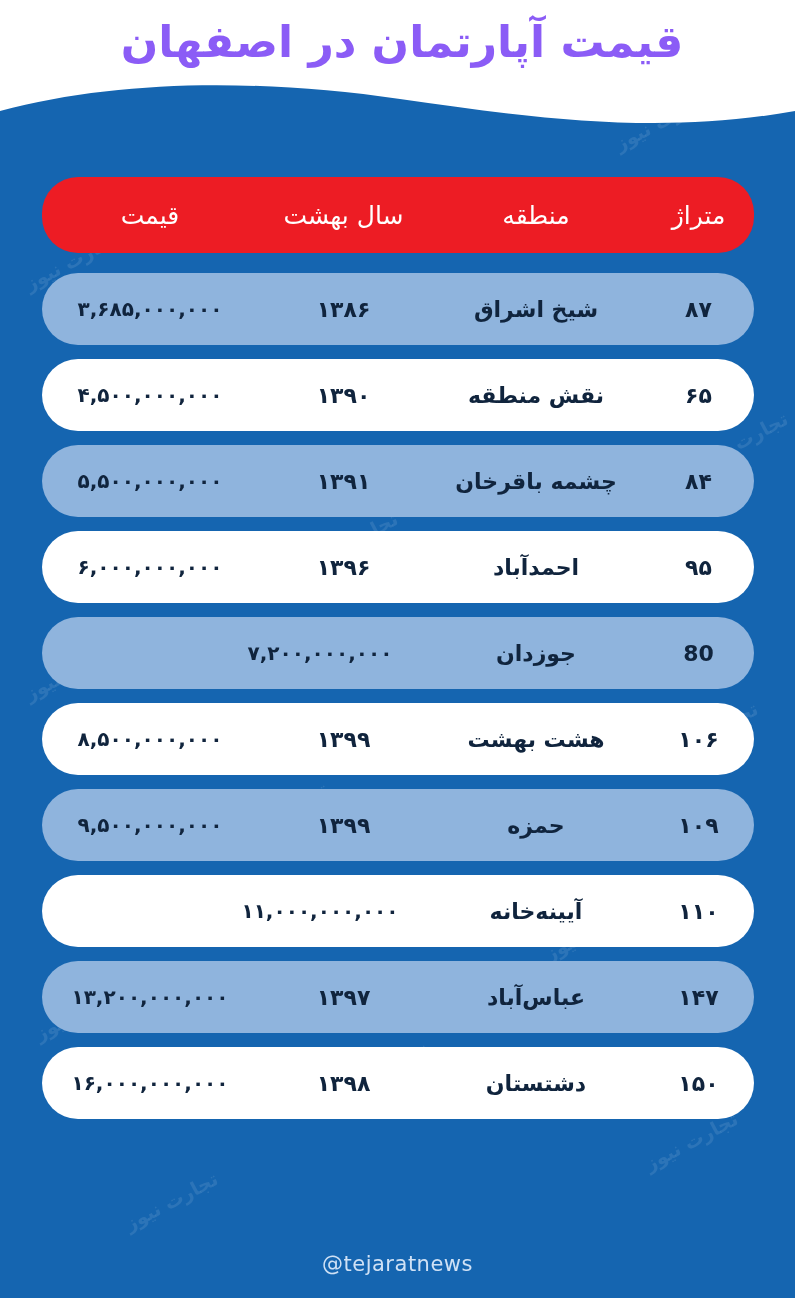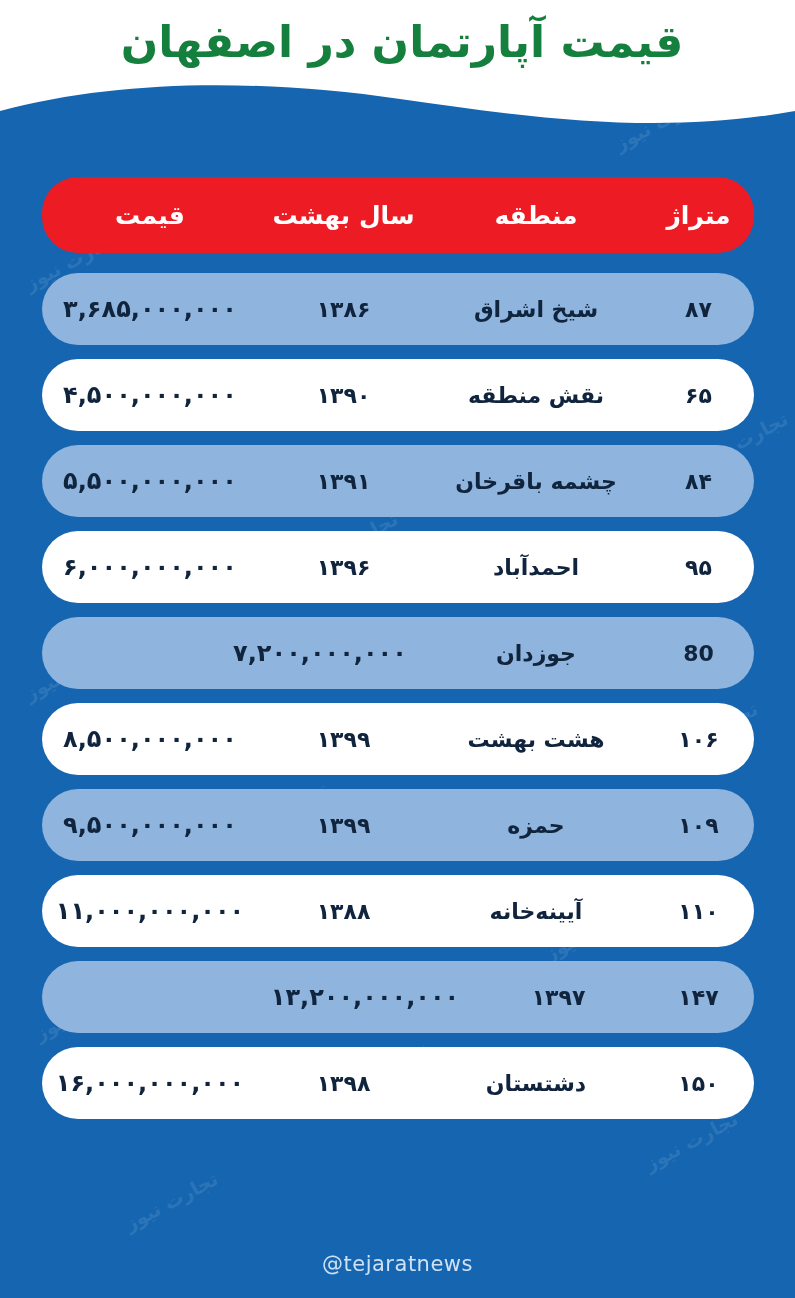--- a/index.html
+++ b/index.html
@@ -24,21 +24,21 @@
     overflow: hidden;
   }
   .header-title {
     position: absolute;
     top: 16px;
     left: 9px;
     right: 0;
     text-align: center;
     font-size: 44px;
     font-weight: bold;
-    color: #15803d;
+    color: #8b5cf6;
     letter-spacing: -0.5px;
     direction: rtl;
     white-space: nowrap;
   }
   .wave {
     position: absolute;
     bottom: -2px;
     left: 0;
     width: 795px;
     height: 70px;
@@ -95,28 +95,28 @@
     white-space: nowrap;
   }
   .c-metraj { width: 110px; }
   .c-mantaghe { width: 215px; }
   .c-sal { width: 170px; }
   .c-gheymat { width: 217px; }
 
   .head-row .cell {
     color: #ffffff;
     font-size: 25px;
-    font-weight: bold;
+    font-weight: normal;
   }
   .data-row .cell {
     color: #10243d;
     font-size: 22px;
     font-weight: bold;
   }
-  .data-row .c-gheymat { font-size: 24px; }
+  .data-row .c-gheymat { font-size: 20px; }
 
   
   .footer {
     position: absolute;
     bottom: 22px;
     left: 0;
     width: 795px;
     text-align: center;
     color: #cfe1f5;
     font-size: 21px;
@@ -203,26 +203,26 @@
   <div class="row data-row row-alt">
     <div class="cell c-metraj">۱۰۹</div>
     <div class="cell c-mantaghe">حمزه</div>
     <div class="cell c-sal">۱۳۹۹</div>
     <div class="cell c-gheymat">۹,۵۰۰,۰۰۰,۰۰۰</div>
   </div>
 
   <div class="row data-row row-light">
     <div class="cell c-metraj">۱۱۰</div>
     <div class="cell c-mantaghe">آیینه‌خانه</div>
-    <div class="cell c-sal">۱۳۸۸</div>
     <div class="cell c-gheymat">۱۱,۰۰۰,۰۰۰,۰۰۰</div>
   </div>
 
   <div class="row data-row row-alt">
     <div class="cell c-metraj">۱۴۷</div>
+    <div class="cell c-mantaghe">عباس‌آباد</div>
     <div class="cell c-sal">۱۳۹۷</div>
     <div class="cell c-gheymat">۱۳,۲۰۰,۰۰۰,۰۰۰</div>
   </div>
 
   <div class="row data-row row-light">
     <div class="cell c-metraj">۱۵۰</div>
     <div class="cell c-mantaghe">دشتستان</div>
     <div class="cell c-sal">۱۳۹۸</div>
     <div class="cell c-gheymat">۱۶,۰۰۰,۰۰۰,۰۰۰</div>
   </div>

